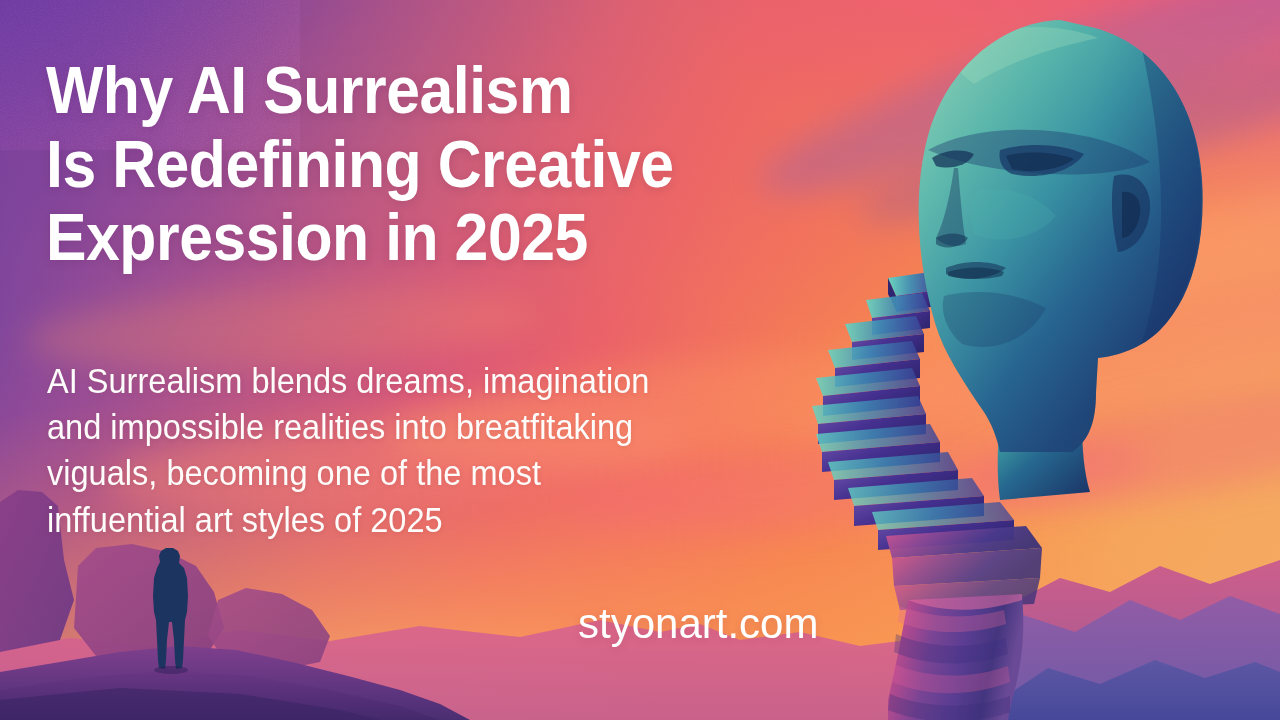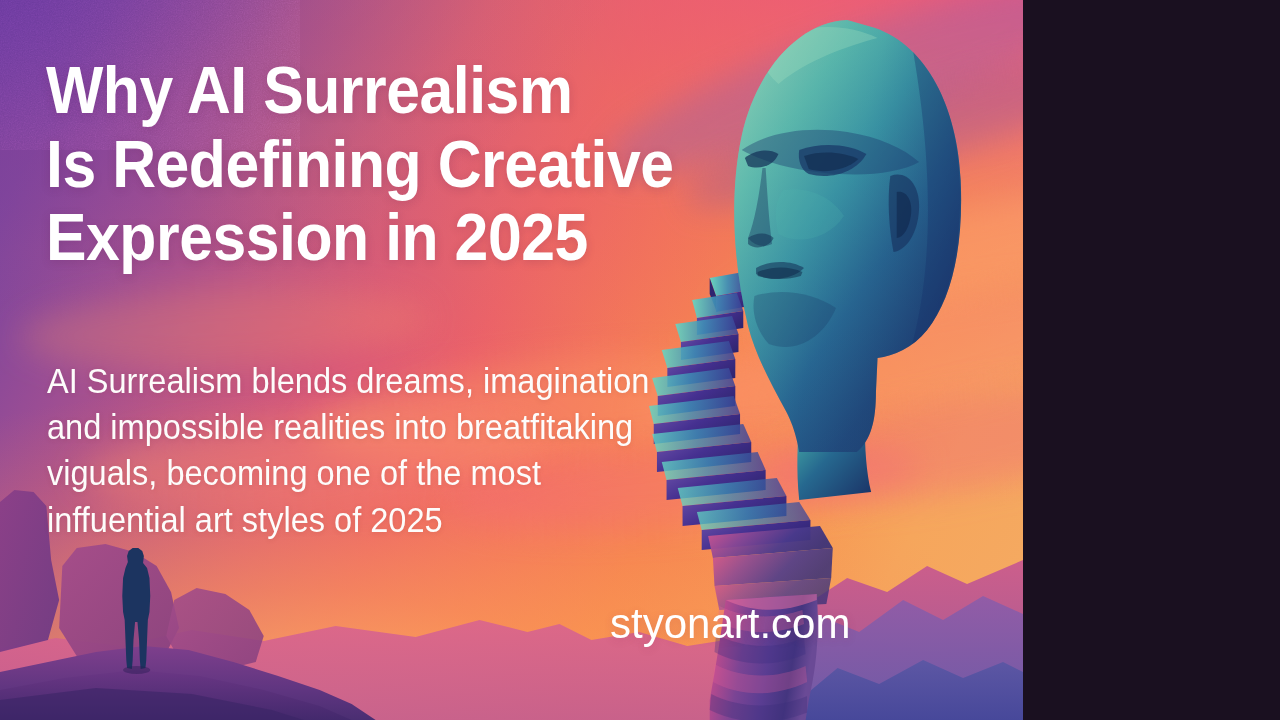--- a/index.html
+++ b/index.html
@@ -2,21 +2,21 @@
 <html><head>
 <meta charset="utf-8">
 <style>
   html, body {
     margin: 0;
     padding: 0;
     background: #1a1020;
   }
   #poster {
     position: relative;
-    width: 1023px;
+    width: 1280px;
     height: 720px;
     overflow: hidden;
     font-family: "Liberation Sans", sans-serif;
     isolation: isolate;
   }
 
   
   .sky-base {
     position: absolute;
     inset: 0;
@@ -141,21 +141,21 @@
     transform: scaleX(0.93);
     transform-origin: left top;
     text-shadow: 0 1px 6px rgba(120,50,40,0.15);
   }
   .subtitle .sl {
     display: block;
     white-space: nowrap;
   }
   .site-url {
     position: absolute;
-    left: 610px;
+    left: 578px;
     top: 600px;
     margin: 0;
     font-family: "Liberation Sans", sans-serif;
     font-size: 42px;
     font-weight: normal;
     color: #ffffff;
     letter-spacing: 0px;
     text-shadow: 0 2px 8px rgba(140,40,80,0.20);
   }
 </style>

